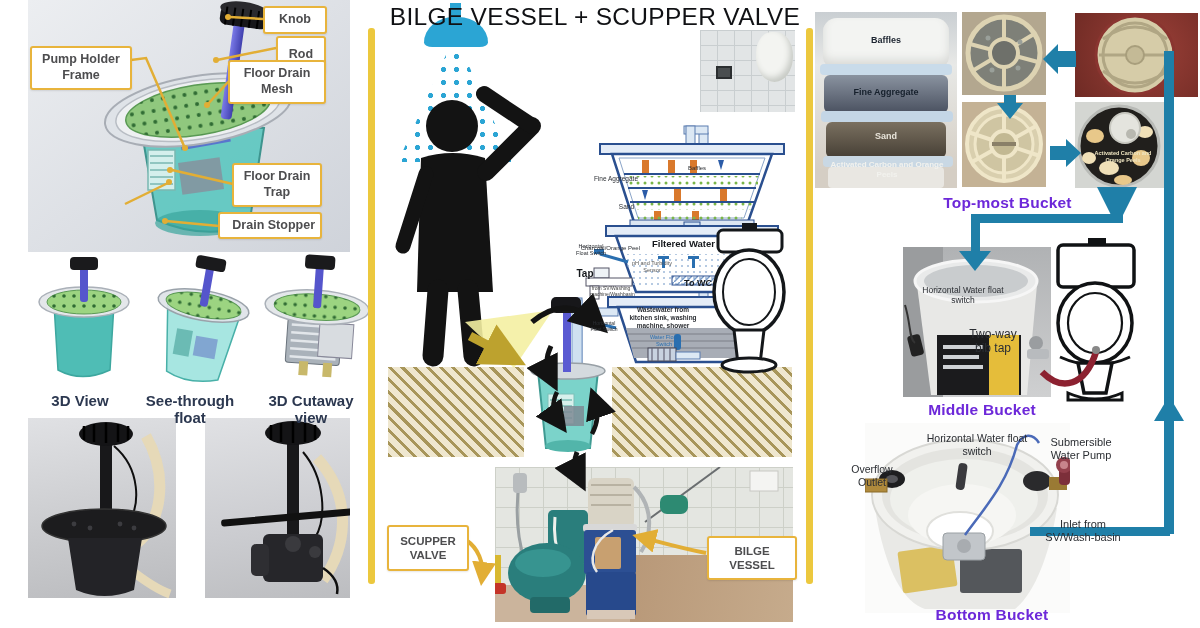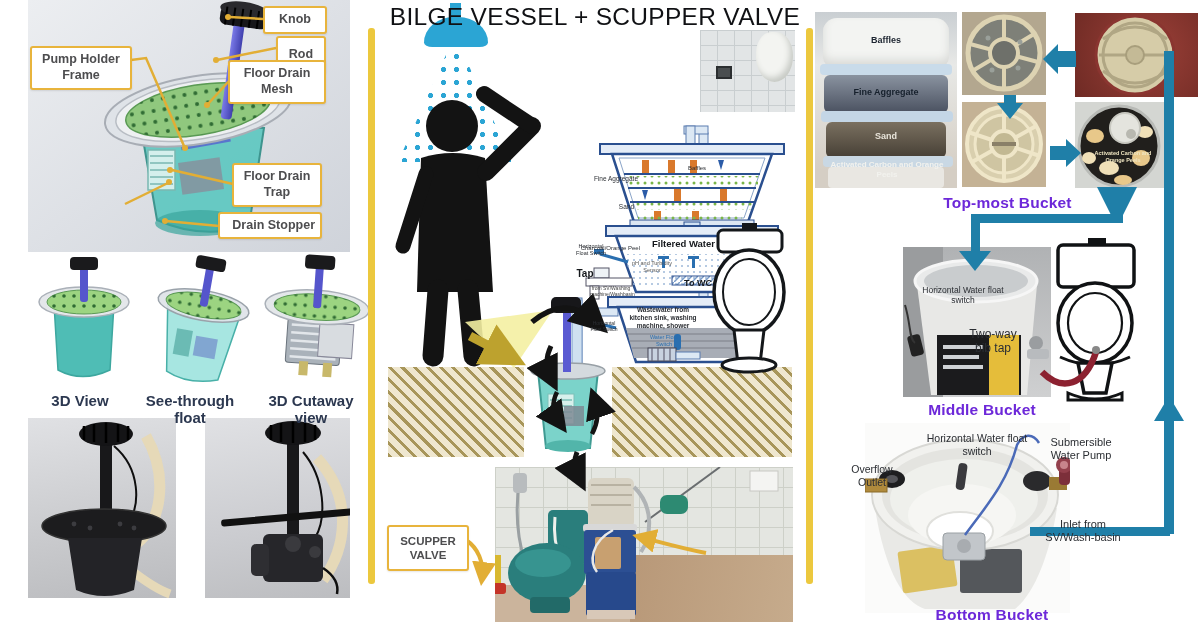--- a/index.html
+++ b/index.html
@@ -300,20 +300,23 @@
       <path d="M118,63 C96,75 94,95 102,105" stroke="#e8e8e8" stroke-width="2.5" fill="none"></path>
       <path d="M139,20 C160,40 156,70 146,85" stroke="#b0b4b6" stroke-width="4" fill="none"></path>
 
       <rect x="165" y="28" width="28" height="19" rx="7" fill="#2d8a72"></rect>
     </svg>
   </div>
 
   <div class="a lbox" style="left:387px;top:517px;width:82px;height:46px;font-size:11.5px;margin-top:8px;">
       <span>SCUPPER VALVE</span>
     </div>
+  <div class="a lbox" style="left:707px;top:536px;width:90px;height:44px;font-size:11.5px;">
+      <span>BILGE VESSEL</span>
+    </div>
 
   <div class="a ph" style="left:815px;top:12px;width:142px;height:176px;background:linear-gradient(180deg,#c9ced2,#e8e9e7 30%,#d5cec4 90%);">
     <div class="a" style="left:8px;top:6px;width:126px;height:48px;background:#f3f4f2;border-radius:14px 14px 8px 8px;box-shadow:inset 0 -6px 10px #d8d9d6;"></div>
     <div class="a" style="left:5px;top:52px;width:132px;height:11px;background:#c9dbea;border-radius:4px;"></div>
     <div class="a" style="left:9px;top:63px;width:124px;height:38px;background:linear-gradient(#8a93a0,#4a5160);border-radius:6px;"></div>
     <div class="a" style="left:6px;top:99px;width:132px;height:11px;background:#c4d6e6;border-radius:4px;"></div>
     <div class="a" style="left:11px;top:110px;width:120px;height:36px;background:linear-gradient(#7a7060,#463f35);border-radius:6px;"></div>
     <div class="a" style="left:8px;top:144px;width:130px;height:11px;background:#c9d8e4;border-radius:4px;"></div>
     <div class="a" style="left:13px;top:155px;width:116px;height:21px;background:#e9e7e2;border-radius:4px;"></div>
     <div class="a slab" style="left:30px;top:23px;width:82px;font-size:9px;font-weight:700;color:#1c2430;">Baffles</div>

